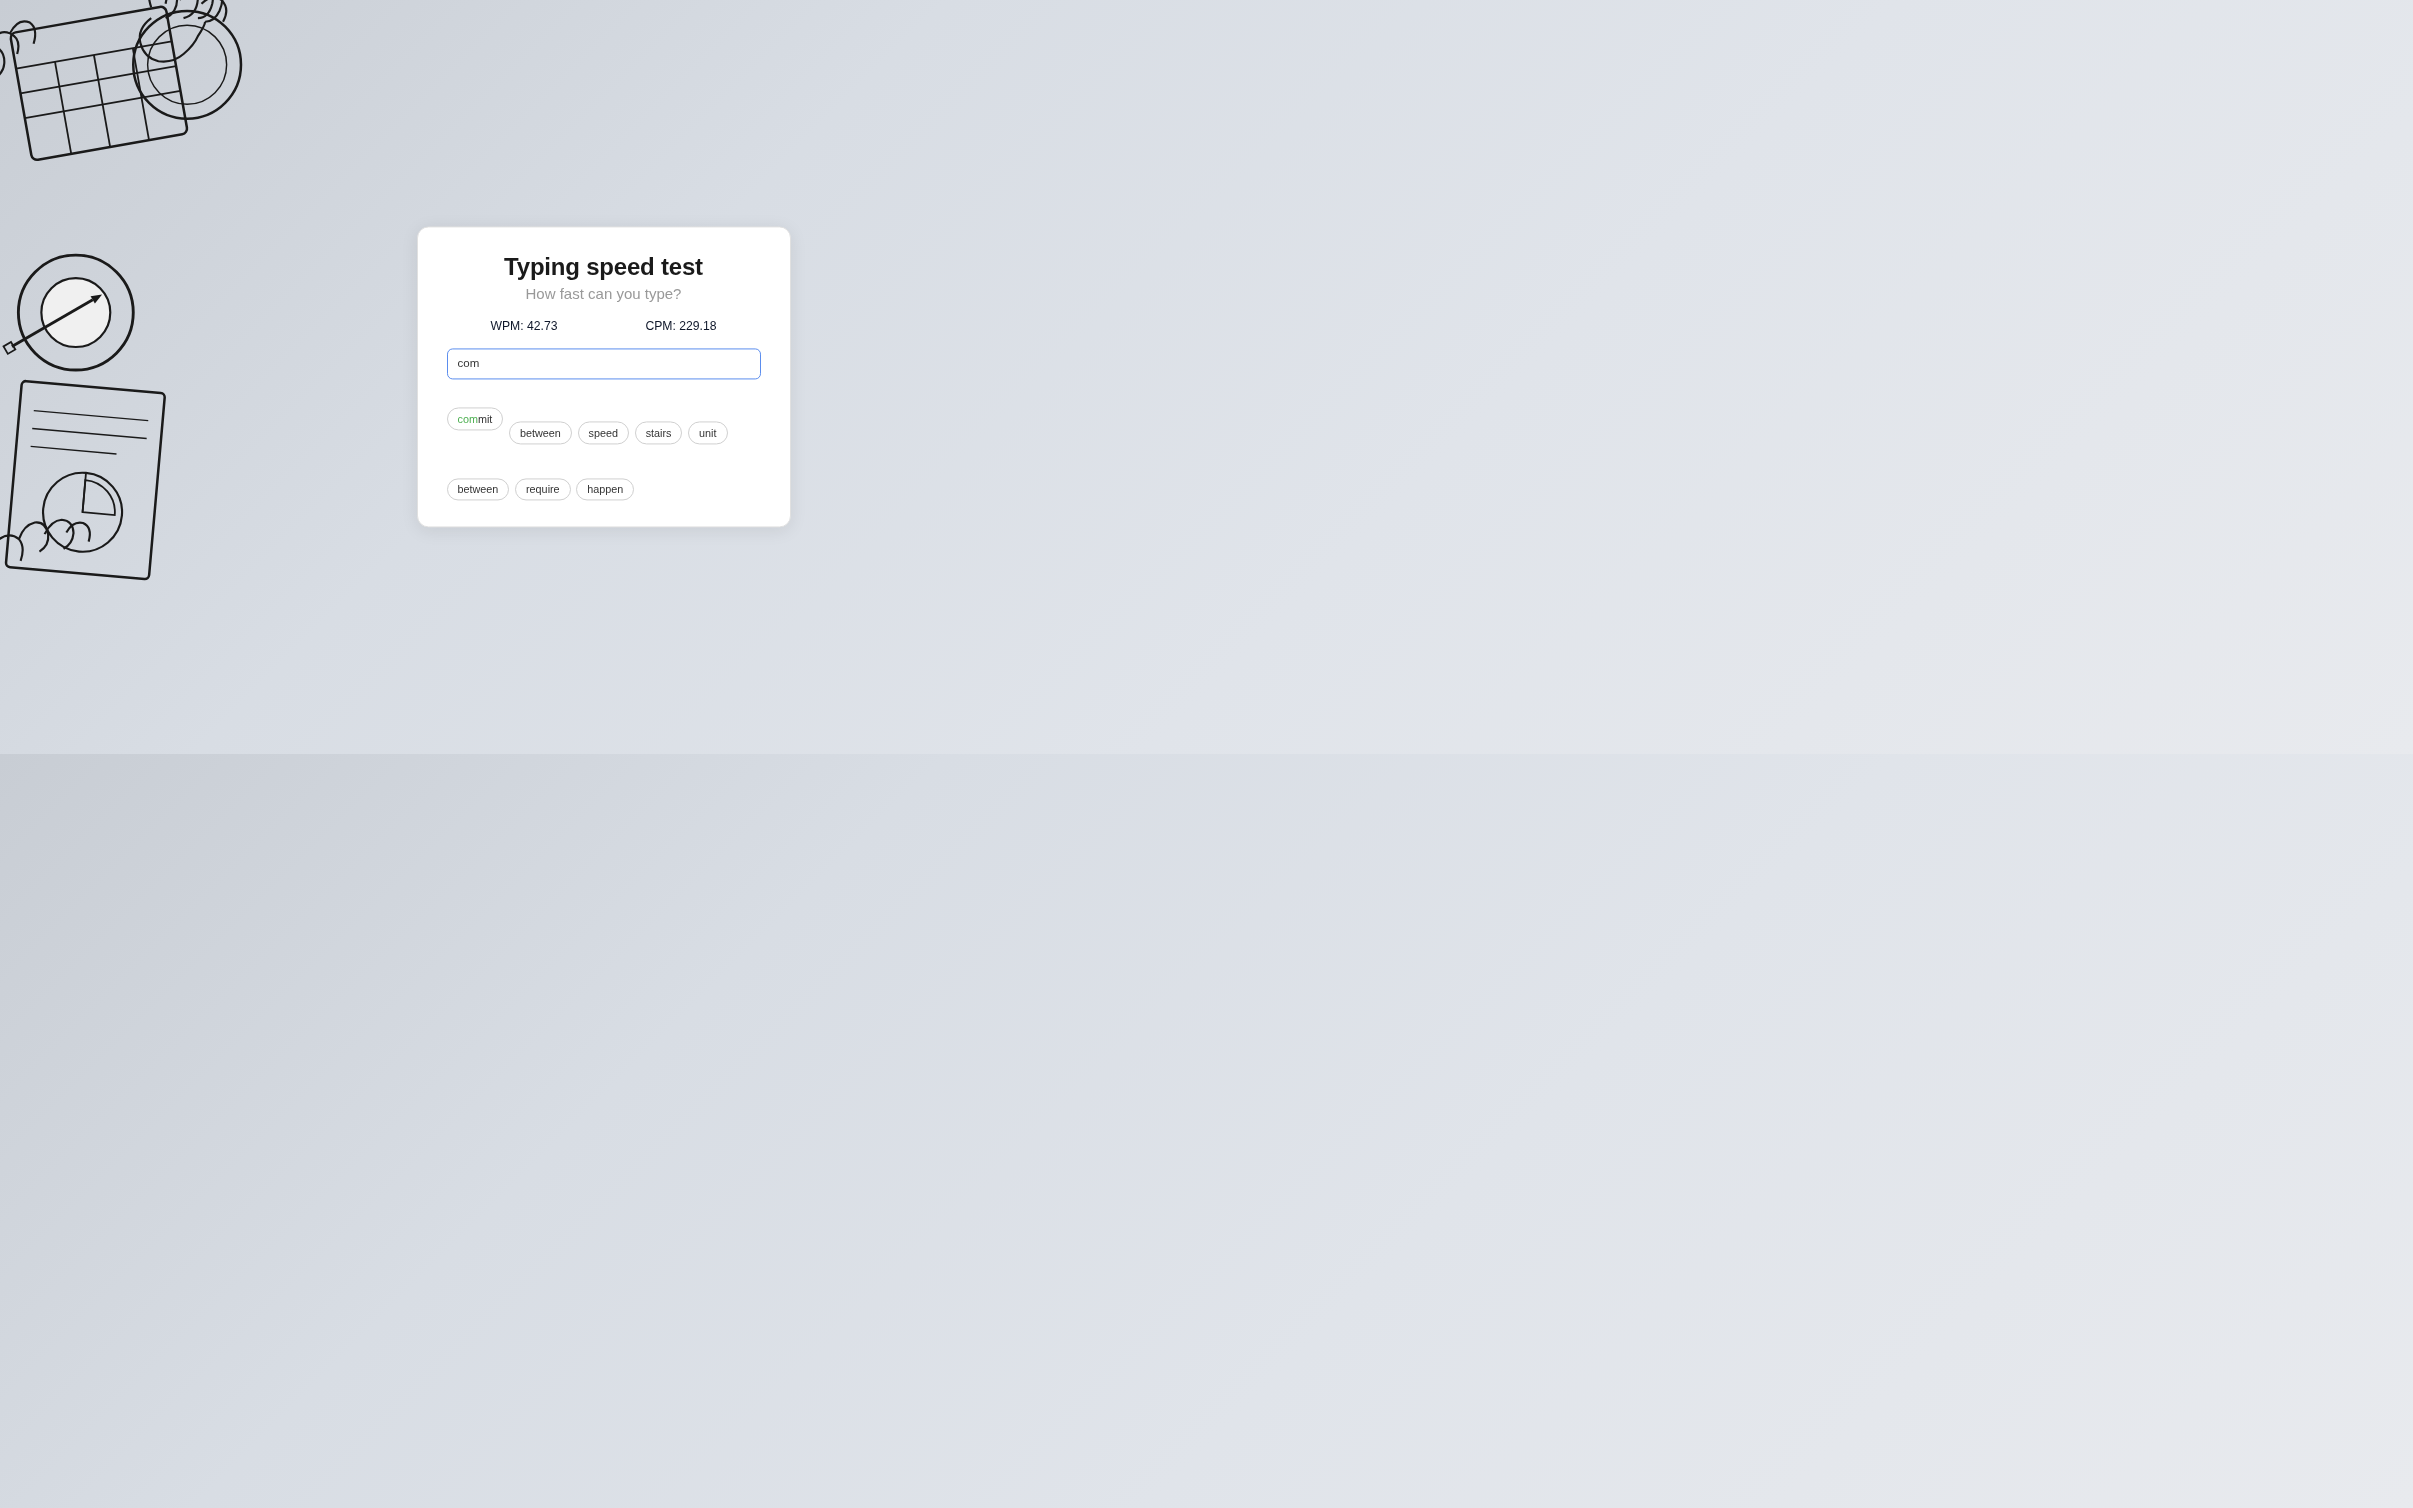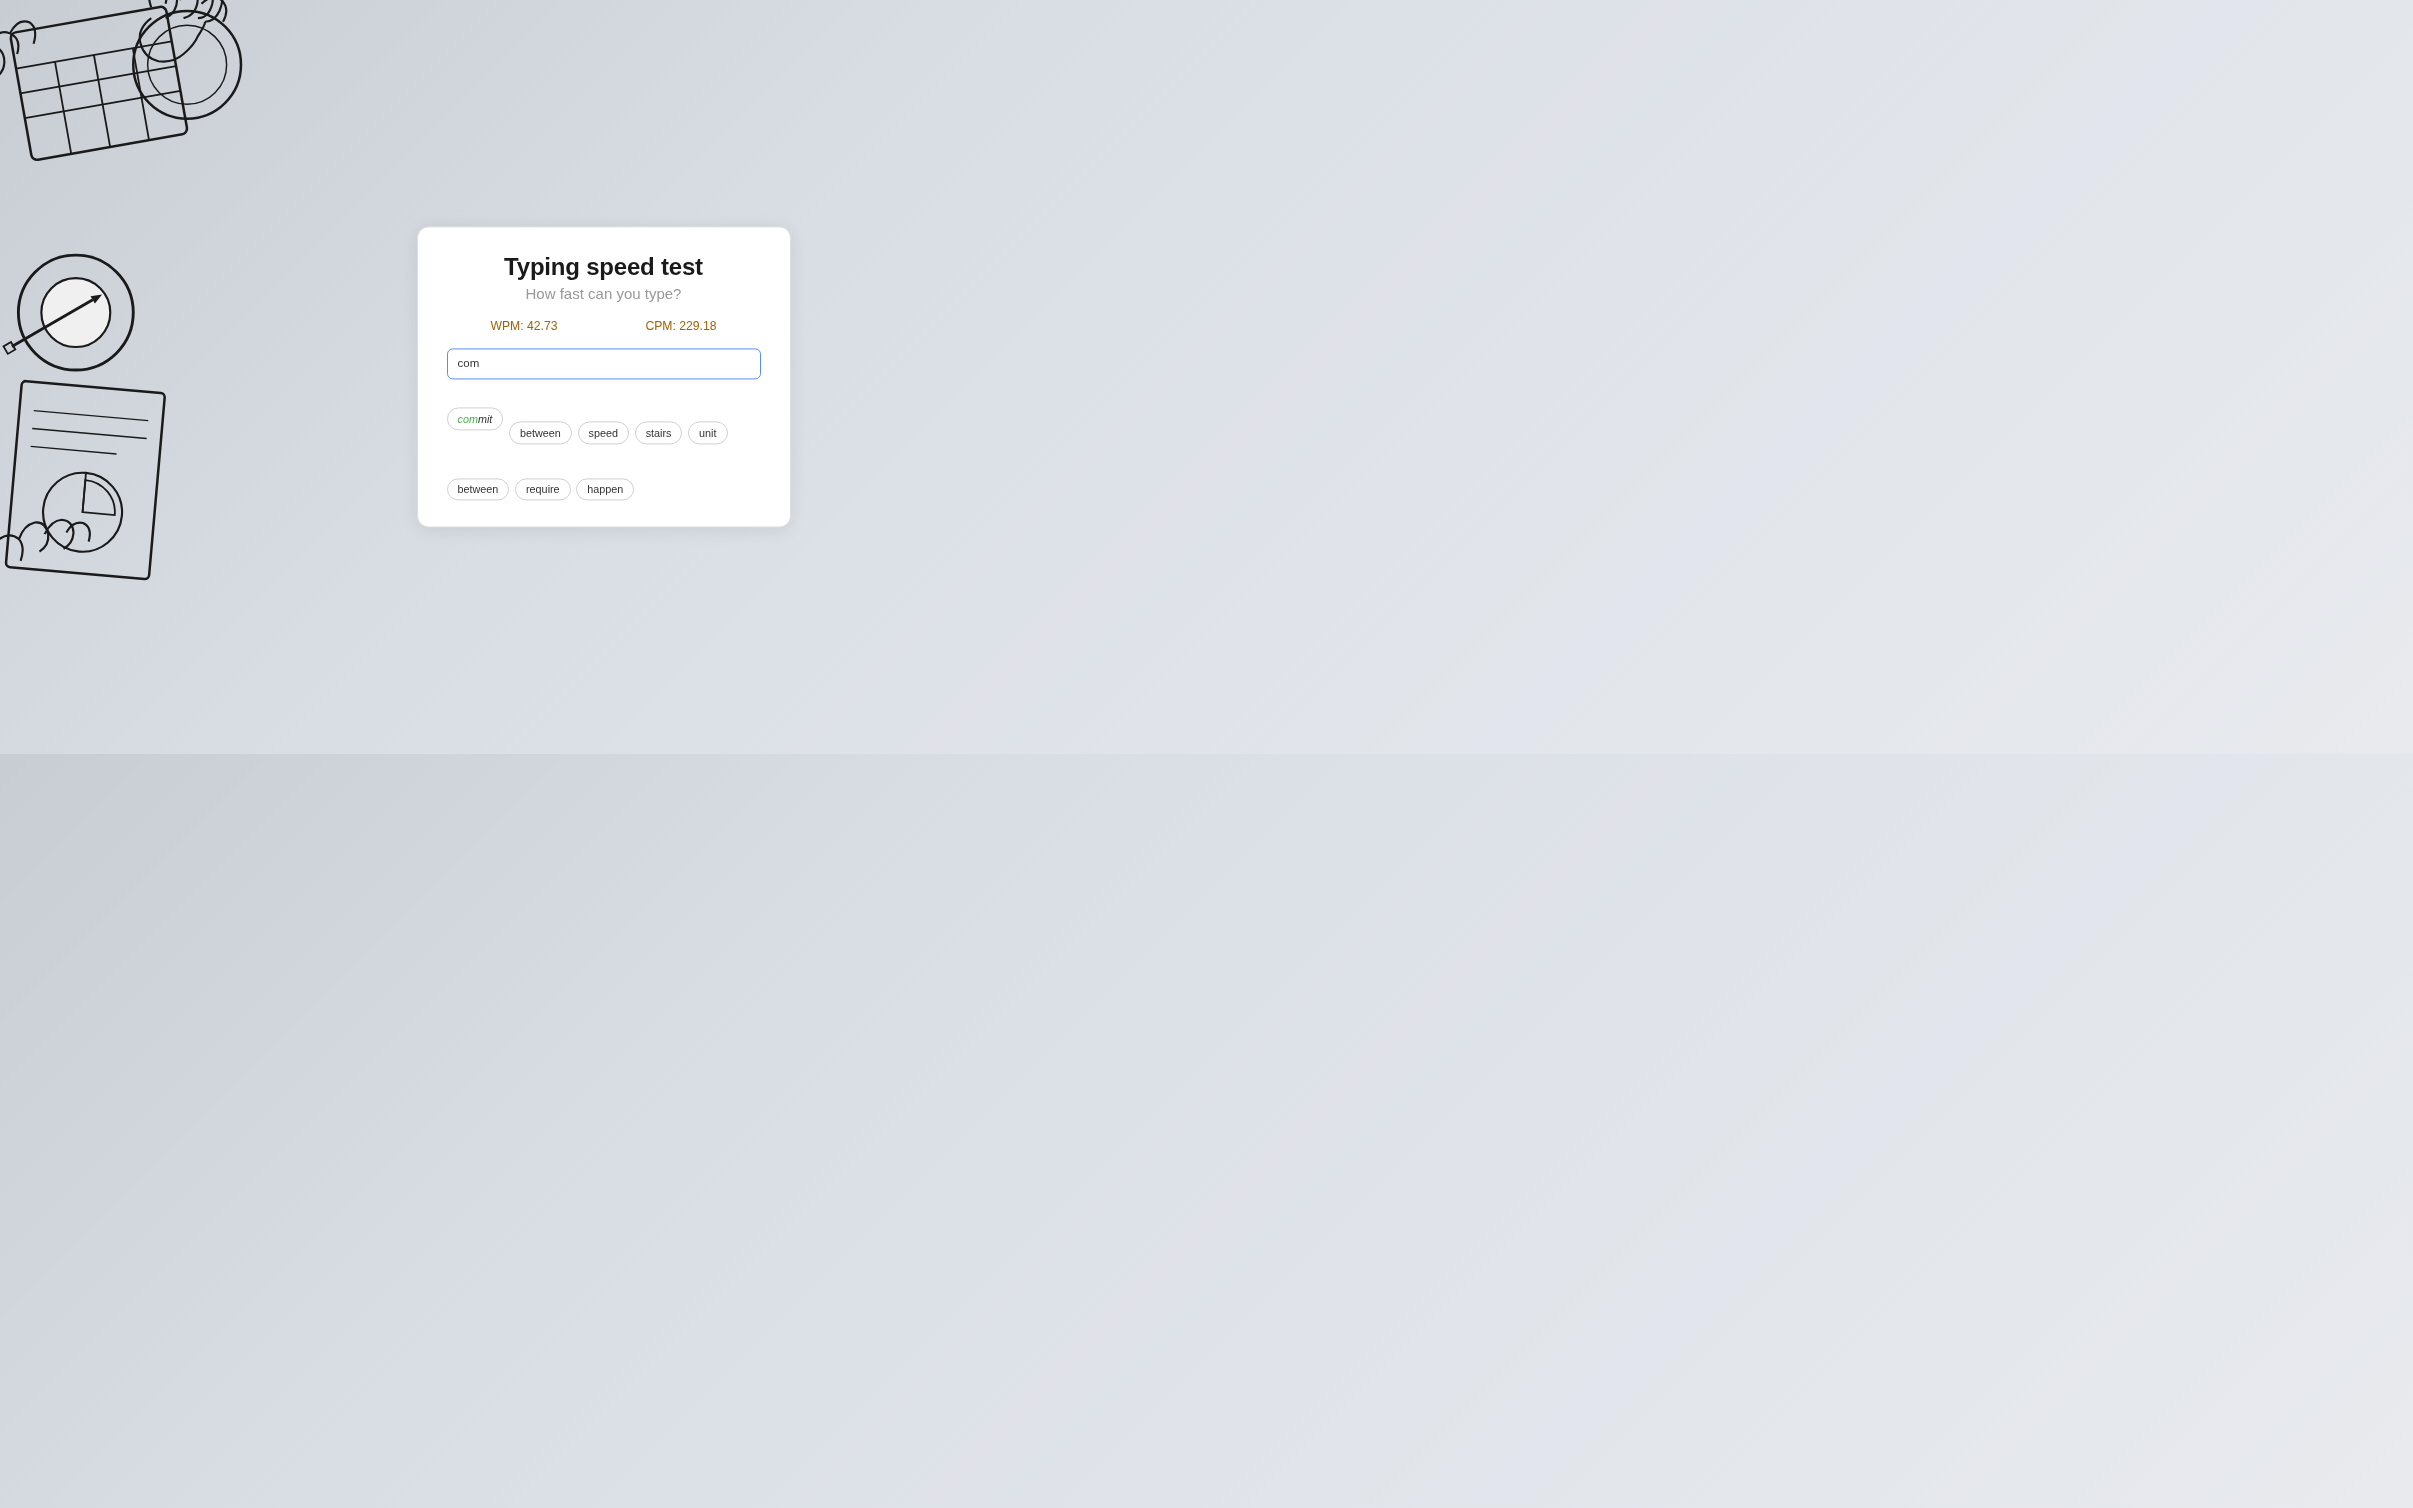--- a/index.html
+++ b/index.html
@@ -75,21 +75,21 @@
 
     .stats-row {
       display: flex;
       justify-content: space-around;
       margin-bottom: 14.4px;
     }
 
     .stat-label {
       font-size: 12.2px;
       font-weight: 500;
-      color: #a16207;
+      color: #0f172a;
     }
 
     .typing-input {
       width: 100%;
       border: 1.4px solid #5b8dee;
       border-radius: 5.7px;
       padding: 8.6px 10px;
       font-size: 11.5px;
       color: #333333;
       outline: none;
@@ -117,21 +117,20 @@
 
     
     .word-chip-active {
       border: 1.1px solid #d0d0d0;
       border-radius: 14.4px;
       padding: 4.3px 10px;
       font-size: 10.8px;
       color: #333333;
       background: #ffffff;
       cursor: default;
-      font-style: italic;
     }
 
     .typed-correct {
       color: #4caf50;
     }
 
     .untyped {
       color: #333333;
     }
   </style>

